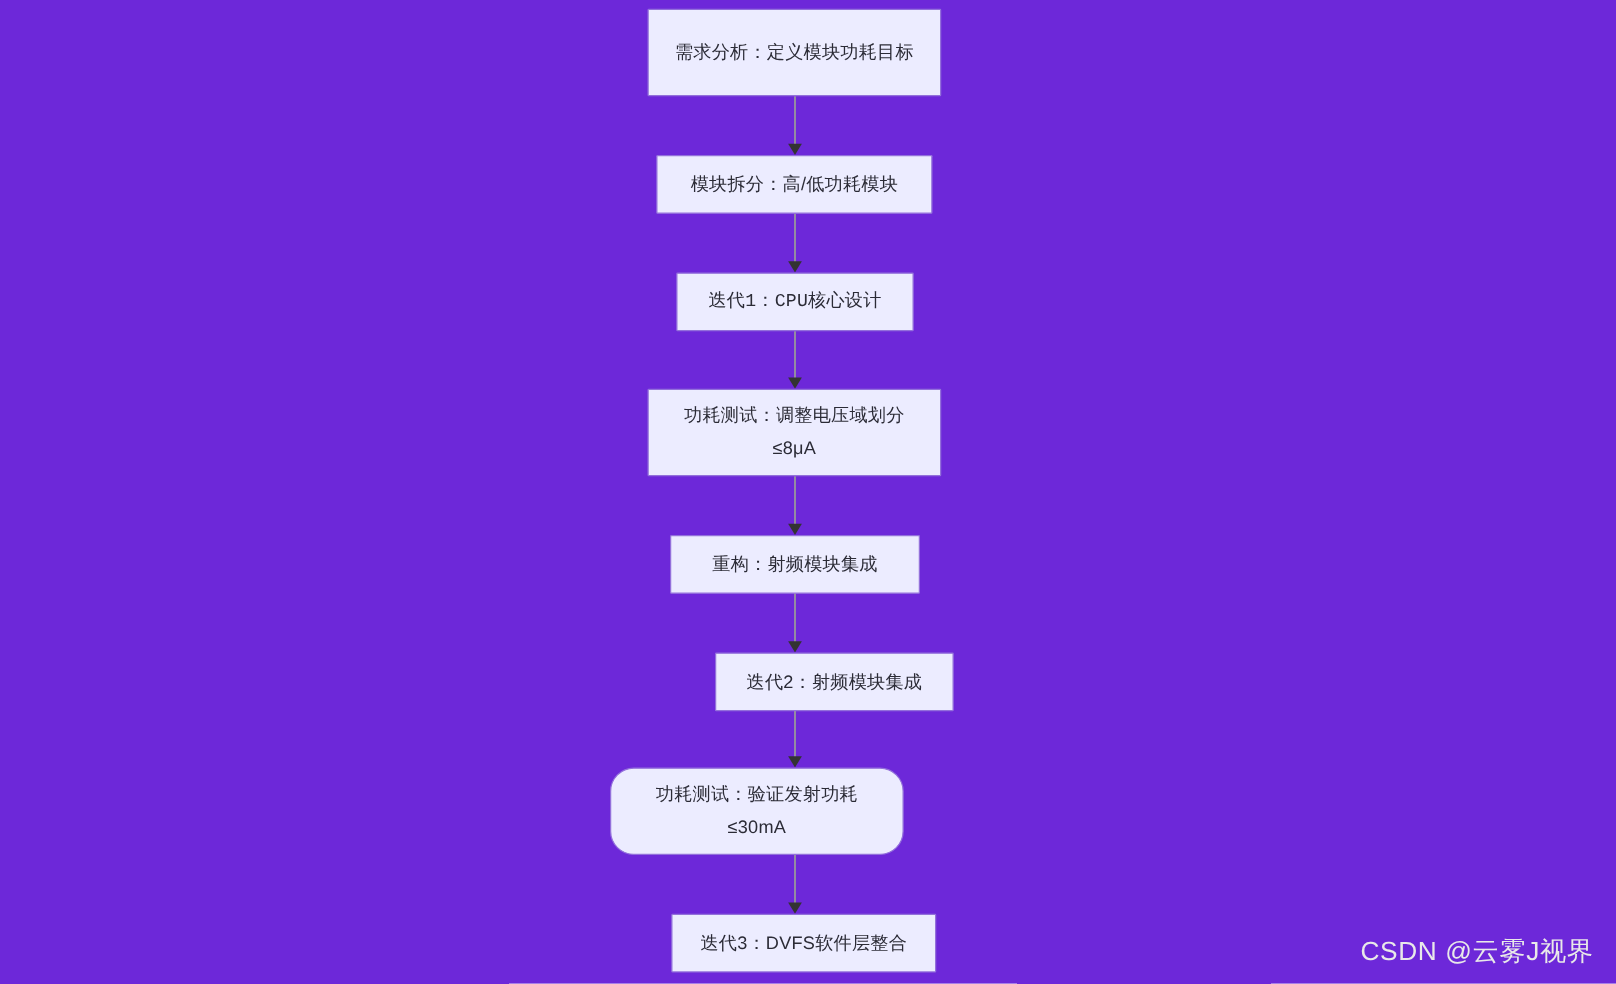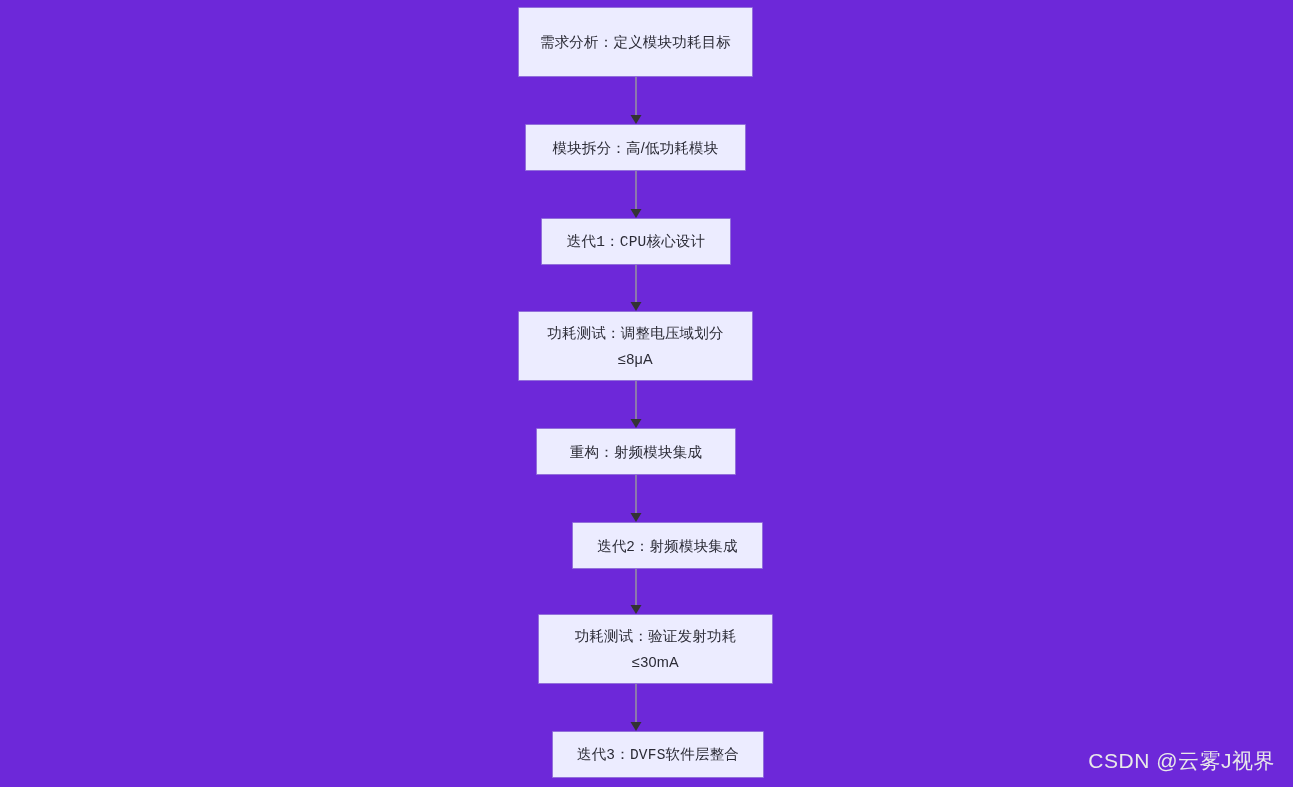--- a/index.html
+++ b/index.html
@@ -102,20 +102,20 @@
     </svg>
 
   <div id="node-layer">
       <div class="node" style="left: 518px; top: 7px; width: 235px; height: 70px;">需求分析：定义模块功耗目标</div>
       <div class="node" style="left: 525px; top: 124px; width: 221px; height: 47px;">模块拆分：高/低功耗模块</div>
       <div class="node" style="left: 541px; top: 218px; width: 190px; height: 47px; font-family: Liberation Mono, monospace;">迭代1：CPU核心设计</div>
       <div class="node" style="left: 518px; top: 311px; width: 235px; height: 70px;">功耗测试：调整电压域划分
 ≤8μA</div>
       <div class="node" style="left: 536px; top: 428px; width: 200px; height: 47px;">重构：射频模块集成</div>
       <div class="node" style="left: 540px; top: 522px; width: 191px; height: 47px; margin-left: 32px;">迭代2：射频模块集成</div>
-      <div class="node" style="left: 538px; top: 614px; width: 235px; height: 70px;">功耗测试：验证发射功耗
+      <div class="node" style="left: 488px; top: 614px; width: 235px; height: 70px; border-radius: 19px;">功耗测试：验证发射功耗
 ≤30mA</div>
-      <div class="node" style="left: 552px; top: 731px; width: 212px; height: 47px; font-family: Liberation Mono, monospace;">迭代3：DVFS软件层整合</div>
+      <div class="node" style="left: 537px; top: 731px; width: 212px; height: 47px;">迭代3：DVFS软件层整合</div>
     </div>
 
   <div class="watermark">CSDN @云雾J视界</div>
 
 </div>
 
 </body></html>

